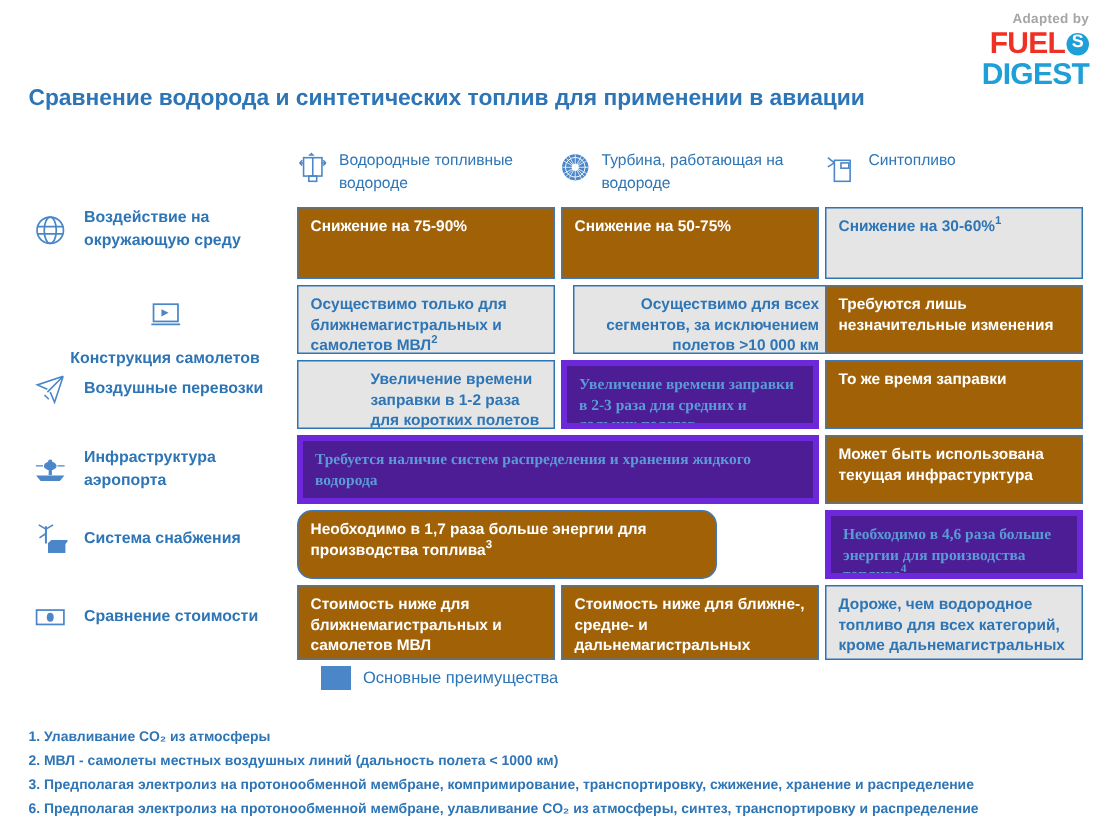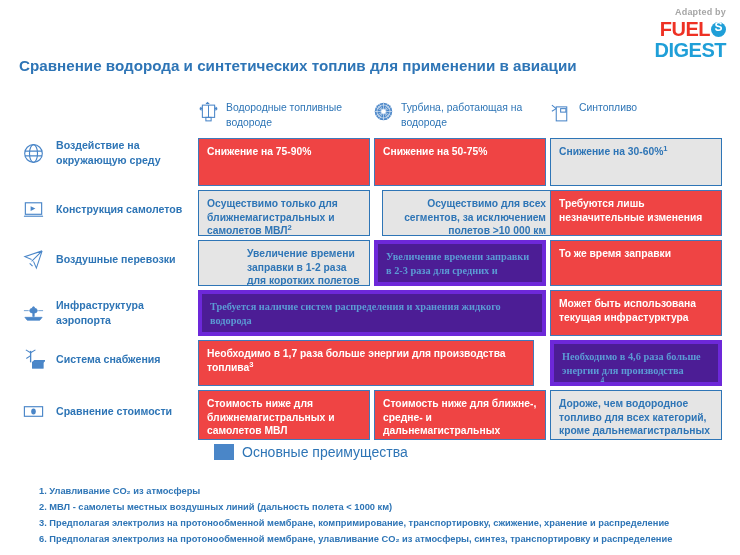--- a/index.html
+++ b/index.html
@@ -117,21 +117,21 @@
   .cell {
     position: absolute;
     box-sizing: border-box;
     padding: 6px 7px 5px 8px;
     font-size: 10.3px;
     line-height: 1.32;
     font-weight: bold;
     overflow: hidden;
   }
   .cell.blue {
-    background: #ef4444;
+    background: #a16207;
     color: #ffffff;
     border: 1px solid #3f79bb;
   }
   .cell.white {
     background: #e5e5e5;
     color: #2e75b6;
     border: 1px solid #2e75b6;
   }
   .cell.gray {
     background: #4c1d95;
@@ -142,21 +142,21 @@
   .cell sup { font-size: 7.6px; vertical-align: super; line-height: 0; }
 
   
   #legend {
     position: absolute;
     left: 214px;
     top: 444px;
     display: flex;
     align-items: flex-start;
     gap: 14px;
-    font-size: 14px;
+    font-size: 11px;
     flex-direction: column;
   }
   .leg-item { display: flex; align-items: center; gap: 8px; }
   .leg-swatch { width: 20px; height: 16px; display: inline-block; }
   .leg-swatch.blue { background: #4a86c8; }
   .leg-swatch.gray { background: #bfbfbf; }
   .leg-text { color: #2e75b6; font-weight: normal; }
   .leg-item.gray-item { margin-left: 46px; }
 
   
@@ -165,21 +165,20 @@
     left: 19px;
     top: 484px;
     width: 710px;
   }
   #footnotes .fn {
     font-size: 9.3px;
     font-weight: bold;
     color: #2e75b6;
     line-height: 1.72;
     white-space: nowrap;
-    margin-left: 20px;
   }
 </style>
 </head>
 <body>
 
 <div id="logo">
   <div class="adapted">Adapted by</div>
   <div class="fuelrow">
     <span class="fuel">FUEL</span>
     <span class="mark"></span>
@@ -239,21 +238,21 @@
   <span class="ricon">
     <svg viewBox="0 0 24 24" width="23" height="23" fill="none" stroke="#4a86c8" stroke-width="1.2">
       <circle cx="12" cy="12" r="9.2"></circle>
       <ellipse cx="12" cy="12" rx="4.2" ry="9.2"></ellipse>
       <path d="M3 9.5 h18 M3 14.5 h18"></path>
     </svg>
   </span>
   <span class="rl-text">Воздействие на окружающую среду</span>
 </div>
 
-<div class="row-label" style="top:198px;">
+<div class="row-label" style="top:198px;flex-direction:column;">
   <span class="ricon">
     <svg viewBox="0 0 24 24" width="23" height="23" fill="none" stroke="#4a86c8" stroke-width="1.2">
       <rect x="3.5" y="5" width="17" height="12"></rect>
       <path d="M2 19 h20"></path>
       <path d="M9 8.5 l5 2.5 l-5 2.5 z" fill="#4a86c8" stroke="none"></path>
     </svg>
   </span>
   <span class="rl-text">Конструкция самолетов</span>
 </div>
 
@@ -310,21 +309,21 @@
 <div class="cell white" style="left:382px; top:190px; width:172px; height:46px;text-align:right;"><span>Осуществимо для всех сегментов, за исключением полетов &gt;10 000 км</span></div>
 <div class="cell blue" style="left:550px; top:190px; width:172px; height:46px;"><span>Требуются лишь незначительные изменения</span></div>
 
 <div class="cell white" style="left:198px; top:240px; width:172px; height:46px;padding-left:48px;"><span>Увеличение времени заправки в 1-2 раза для коротких полетов</span></div>
 <div class="cell gray" style="left:374px; top:240px; width:172px; height:46px;"><span>Увеличение времени заправки в 2-3 раза для средних и дальних полетов</span></div>
 <div class="cell blue" style="left:550px; top:240px; width:172px; height:46px;"><span>То же время заправки</span></div>
 
 <div class="cell gray" style="left:198px; top:290px; width:348px; height:46px;"><span>Требуется наличие систем распределения и хранения жидкого водорода</span></div>
 <div class="cell blue" style="left:550px; top:290px; width:172px; height:46px;"><span>Может быть использована текущая инфрастурктура</span></div>
 
-<div class="cell blue" style="left:198px; top:340px; width:336px; height:46px;"><span>Необходимо в 1,7 раза больше энергии для производства топлива</span><sup>3</sup></div>
+<div class="cell blue" style="left:198px; top:340px; width:280px; height:46px;border-radius:10px;"><span>Необходимо в 1,7 раза больше энергии для производства топлива</span><sup>3</sup></div>
 <div class="cell gray" style="left:550px; top:340px; width:172px; height:46px;"><span>Необходимо в 4,6 раза больше энергии для производства топлива</span><sup>4</sup></div>
 
 <div class="cell blue" style="left:198px; top:390px; width:172px; height:50px;"><span>Стоимость ниже для ближнемагистральных и самолетов МВЛ</span></div>
 <div class="cell blue" style="left:374px; top:390px; width:172px; height:50px;"><span>Стоимость ниже для ближне-, средне- и дальнемагистральных самолетов</span></div>
 <div class="cell white" style="left:550px; top:390px; width:172px; height:50px;"><span>Дороже, чем водородное топливо для всех категорий, кроме дальнемагистральных самолетов</span></div>
 
 <div id="legend">
   <div class="leg-item">
     <span class="leg-swatch blue"></span>
     <span class="leg-text">Основные преимущества</span>

